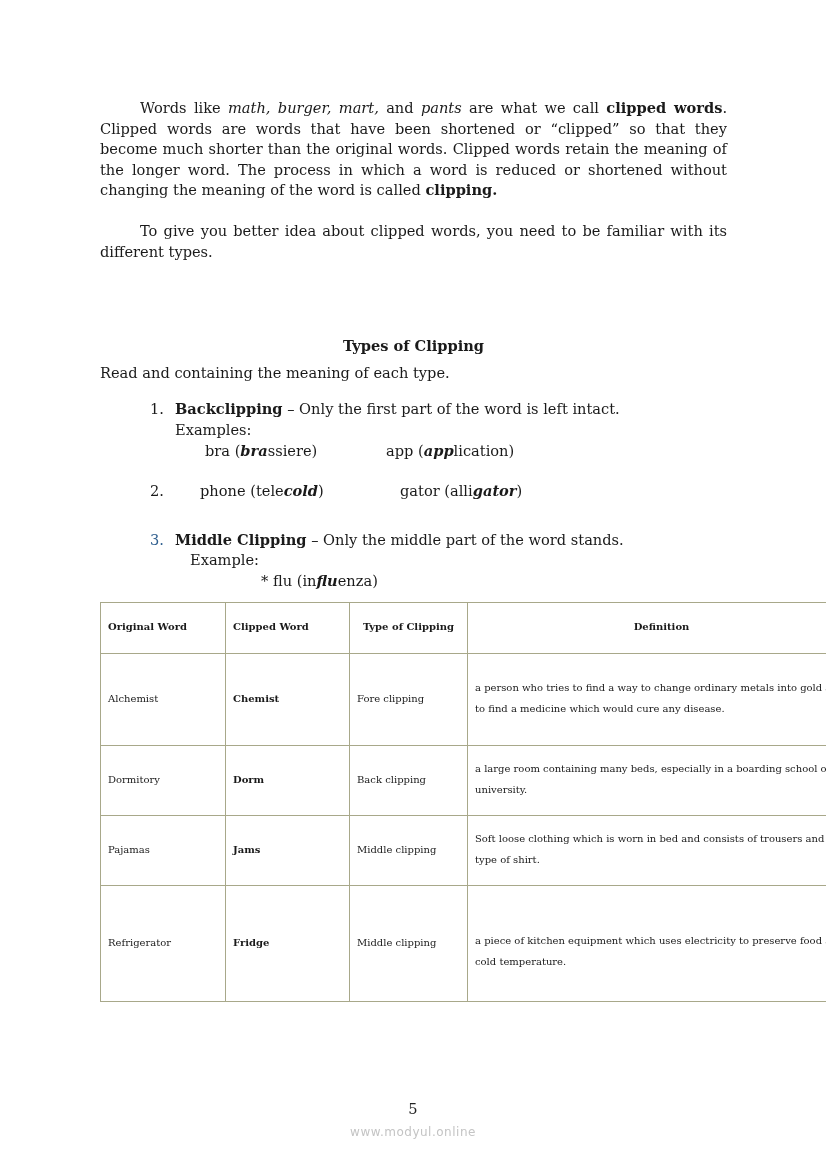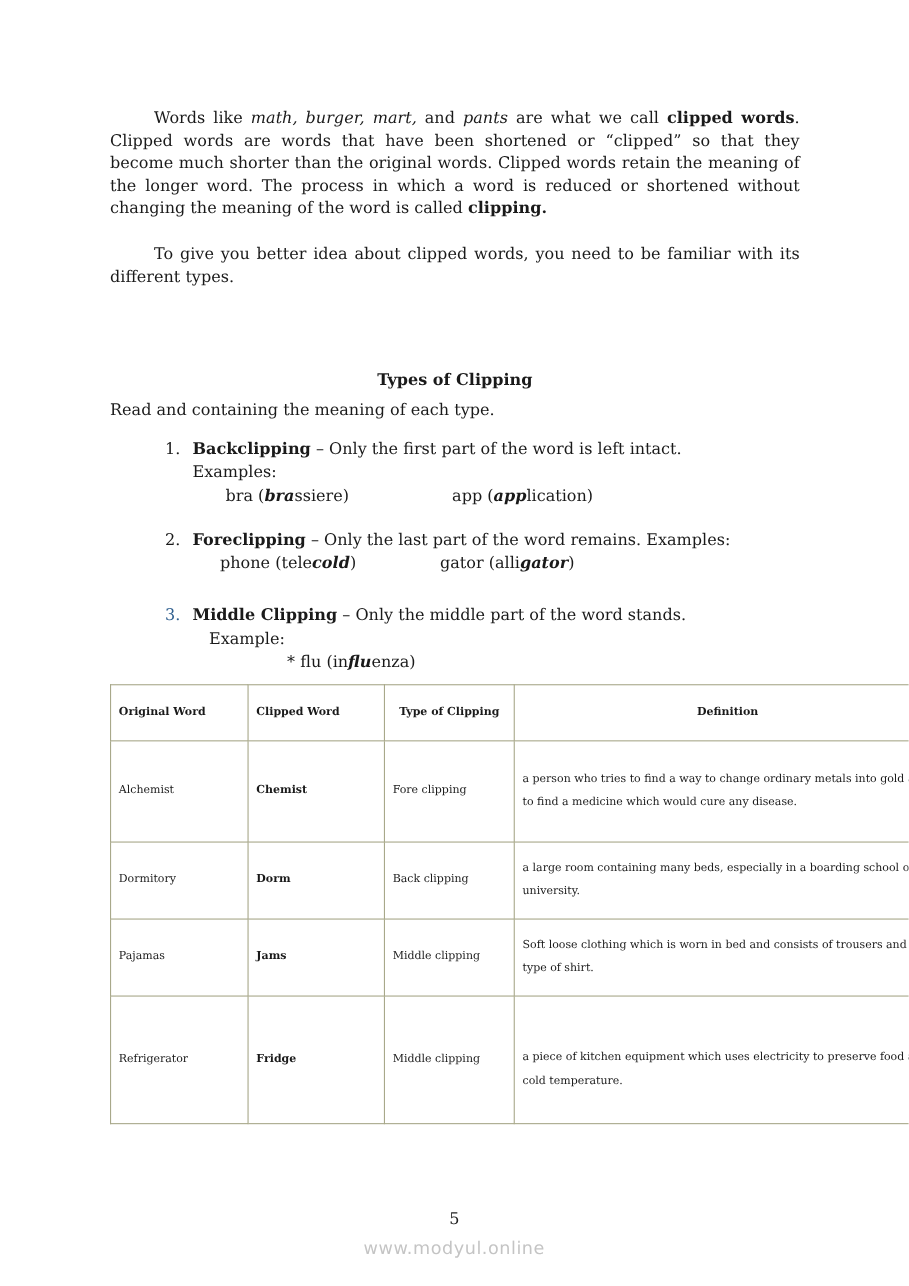--- a/index.html
+++ b/index.html
@@ -20,21 +20,21 @@
   .ex-a { position: absolute; }
   .ex-b { position: absolute; }
   .bi { font-weight: bold; font-style: italic; }
   table { border-collapse: collapse; width: 756px; margin-top: 10px; font-size: 10px; line-height: 20.6px; }
   td, th { border: 1px solid #a8a88a; padding: 4px 7px; vertical-align: middle; text-align: left; }
   th { font-weight: bold; height: 42px; }
   th.center { text-align: center; }
   td.b { font-weight: bold; }
   .c1 { width: 110px; } .c2 { width: 109px; } .c3 { width: 103px; }
   .footer-num { position: absolute; left: 0; width: 826px; top: 1100px; text-align: center; font-size: 14.6px; color: #222; }
-  .footer-url { position: absolute; left: 0; width: 826px; top: 1125px; text-align: center; font-family: "DejaVu Sans", sans-serif; font-size: 16px; color: #c4c4c4; letter-spacing: 0.5px; }
+  .footer-url { position: absolute; left: 0; width: 826px; top: 1125px; text-align: center; font-family: "DejaVu Sans", sans-serif; font-size: 12px; color: #c4c4c4; letter-spacing: 0.5px; }
 </style>
 </head>
 <body>
 
 <div class="page">
   <p class="justify"><span>Words like </span><i>math,</i><span> </span><i>burger,</i><span> </span><i>mart,</i><span> and </span><i>pants</i><span> are what we call </span><b>clipped words</b><span>. Clipped words are words that have been shortened or “clipped” so that they become much shorter than the original words. Clipped words retain the meaning of the longer word. The process in which a word is reduced or shortened without changing the meaning of the word is called </span><b>clipping.</b></p>
   <div class="gap1"></div>
   <p class="justify">To give you better idea about clipped words, you need to be familiar with its different types.</p>
   <div class="gap2"></div>
 
@@ -42,28 +42,27 @@
   <p style="margin-top:6px">Read and containing the meaning of each type.</p>
 
   <div class="list">
 
     <div class="li">
       <span class="num">1.</span>
       <div><b>Backclipping</b><span> – Only the first part of the word is left intact.</span></div>
       <div>Examples:</div>
       <div class="ex-row">
         <span class="ex-a" style="left:30px"><span>bra (</span><span class="bi">bra</span><span>ssiere)</span></span>
-        <span class="ex-b" style="left:236px"><span>app (</span><span class="bi">app</span><span>lication)</span></span>
+        <span class="ex-b" style="left:211px"><span>app (</span><span class="bi">app</span><span>lication)</span></span>
       </div>
     </div>
     <div class="li-gap"></div>
 
     <div class="li">
       <span class="num">2.</span>
-      <div><b>Foreclipping</b><span> – Only the last part of the word remains. Examples:</span></div>
       <div class="ex-row">
         <span class="ex-a" style="left:25px"><span>phone (tele</span><span class="bi">cold</span><span>)</span></span>
         <span class="ex-b" style="left:225px"><span>gator (alli</span><span class="bi">gator</span><span>)</span></span>
       </div>
     </div>
     <div class="li-gap" style="height:28px"></div>
 
     <div class="li">
       <span class="num blue">3.</span>
       <div><b>Middle Clipping</b><span> – Only the middle part of the word stands.</span></div>

